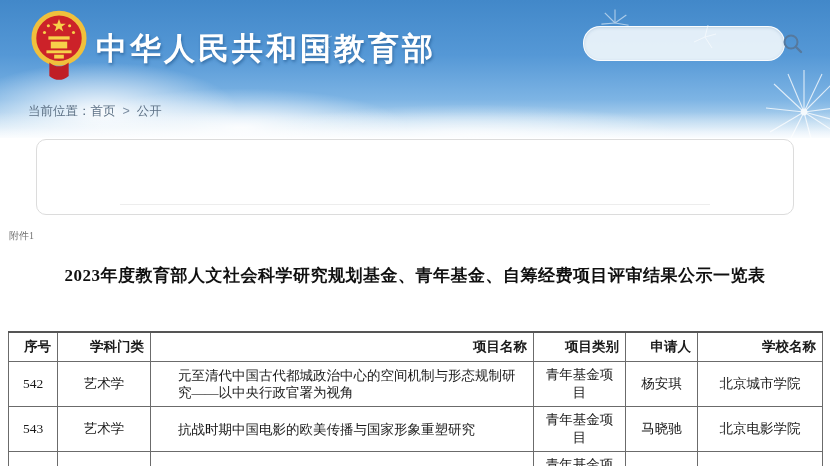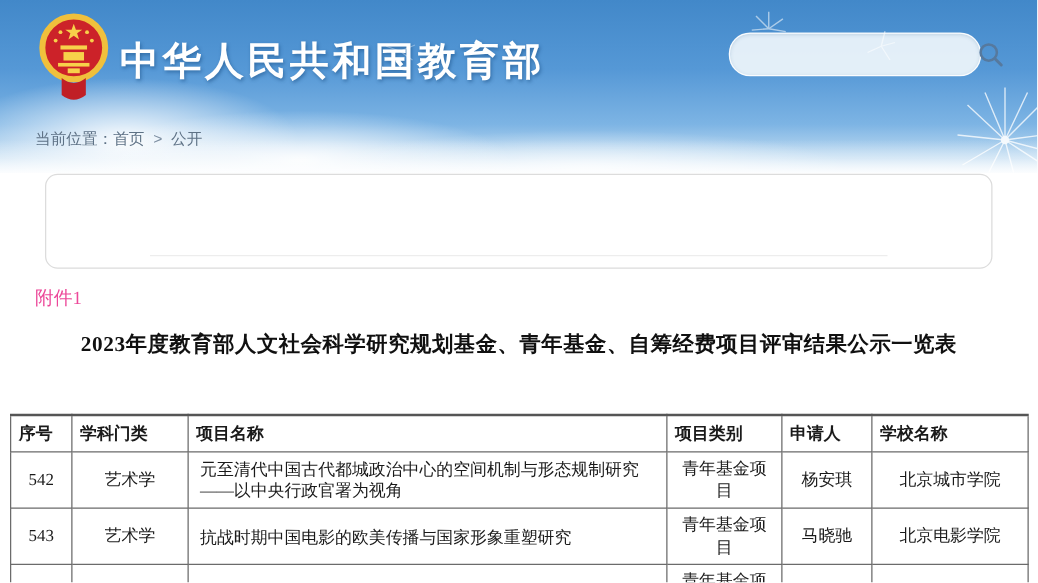--- a/index.html
+++ b/index.html
@@ -42,32 +42,32 @@
 
   
   .card{position:absolute;left:36px;top:139px;width:756px;height:74px;background:#fff;
         border:1px solid #dcdcdc;border-radius:10px;}
   .notice-title{margin:0;padding-top:37px;text-align:center;font-size:15.5px;font-weight:bold;
                 color:#2e2e2e;letter-spacing:.5px;}
   .card .rule{position:absolute;left:11%;bottom:9px;width:78%;border-top:1px solid #ededed;}
 
   
   .doc{font-family:"Liberation Serif","DejaVu Serif",serif;color:#222;}
-  .attachment{position:absolute;left:28px;top:229px;font-size:15px;color:#ec4899;}
+  .attachment{position:absolute;left:9px;top:229px;font-size:10px;color:#737373;}
   .table-title{position:absolute;left:0;top:264px;width:830px;text-align:center;
                font-size:17px;font-weight:bold;color:#101010;letter-spacing:.5px;}
 
   
   table.results{position:absolute;left:8px;top:331px;width:814px;border-collapse:collapse;
                 table-layout:fixed;font-family:"Liberation Serif","DejaVu Serif",serif;
                 font-size:13.5px;color:#1a1a1a;border-top:2px solid #555;}
   table.results th,table.results td{border:1px solid #6b6b6b;padding:4px 6px;vertical-align:middle;}
-  table.results th{height:20px;font-weight:bold;text-align:left;background:#fff;}
+  table.results th{height:20px;font-weight:bold;text-align:right;background:#fff;}
   table.results td{text-align:center;}
-  table.results td.title-cell{text-align:left;padding-left:9px;line-height:17px;}
+  table.results td.title-cell{text-align:left;padding-left:27px;line-height:17px;}
   tr.row-tall td{height:34px;}
   tr.row-mid td{height:24px;}
   tr.row-std td{height:18px;}
 </style>
 </head>
 <body>
 
 <div id="screen">
 
   <div class="sky">

